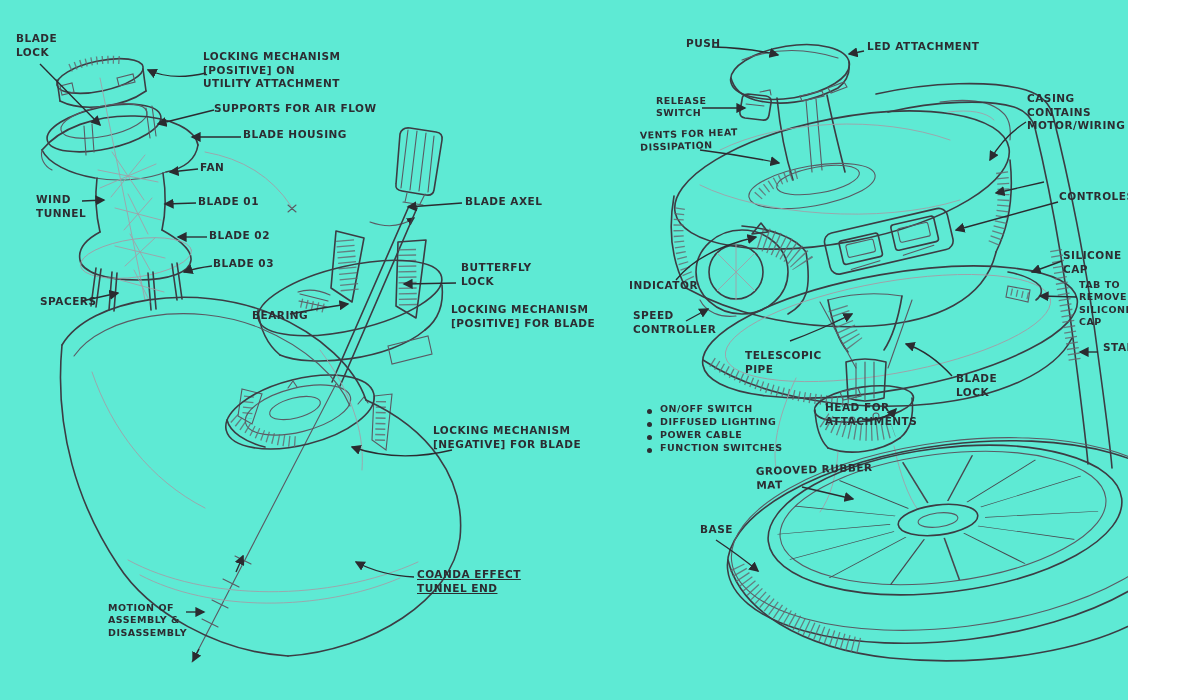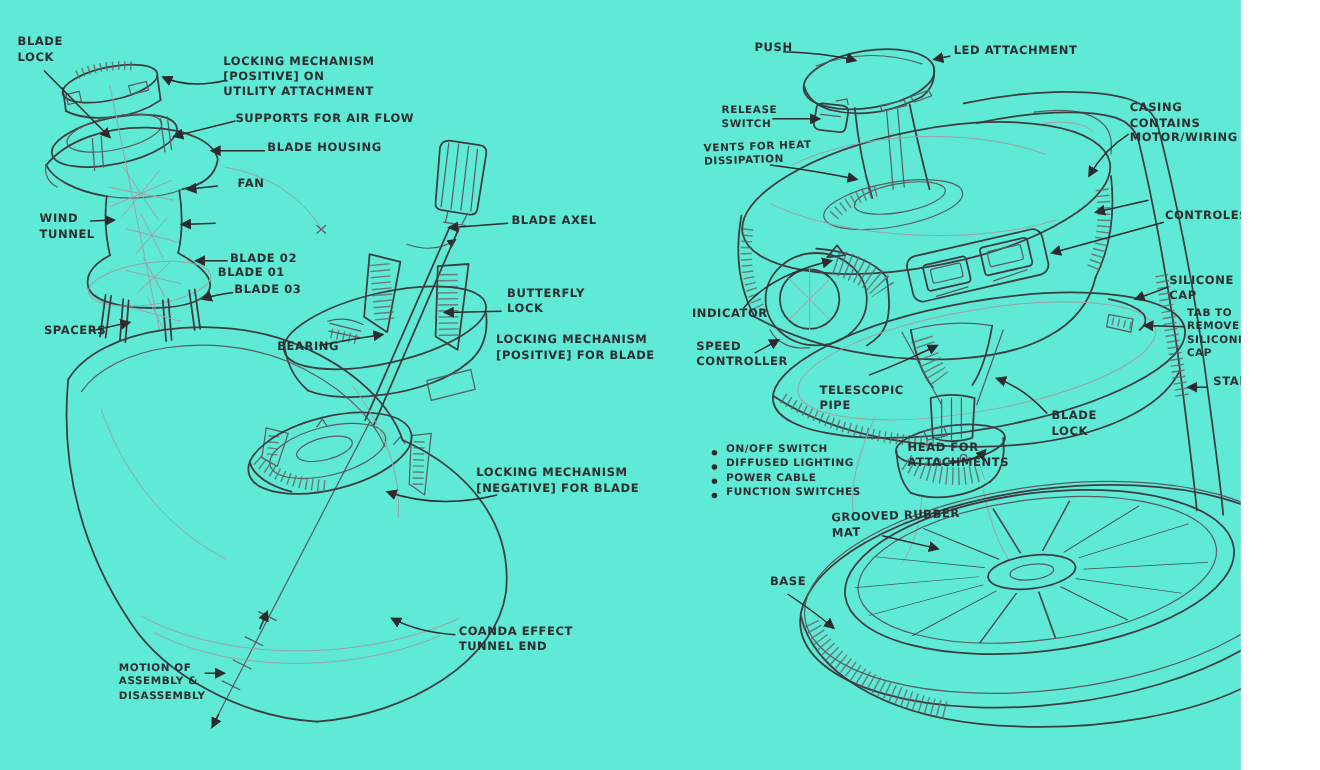--- a/index.html
+++ b/index.html
@@ -260,36 +260,36 @@
   </g>
 </svg>
 
 <div class="lbl" style="left:16px;top:32px;">BLADE
 LOCK</div>
 <div class="lbl" style="left:203px;top:50px;">LOCKING MECHANISM
 [POSITIVE] ON
 UTILITY ATTACHMENT</div>
 <div class="lbl" style="left:214px;top:102px;">SUPPORTS FOR AIR FLOW</div>
 <div class="lbl" style="left:243px;top:128px;">BLADE HOUSING</div>
-<div class="lbl" style="left:200px;top:161px;margin-left:16px;">FAN</div>
+<div class="lbl" style="left:200px;top:161px;">FAN</div>
 <div class="lbl" style="left:36px;top:193px;">WIND
 TUNNEL</div>
-<div class="lbl" style="left:198px;top:195px;margin-top:47px;">BLADE 01</div>
+<div class="lbl" style="left:198px;top:195px;">BLADE 01</div>
 <div class="lbl" style="left:209px;top:229px;">BLADE 02</div>
 <div class="lbl" style="left:213px;top:257px;">BLADE 03</div>
 <div class="lbl" style="left:40px;top:295px;">SPACERS</div>
 <div class="lbl" style="left:465px;top:195px;">BLADE AXEL</div>
 <div class="lbl" style="left:461px;top:261px;">BUTTERFLY
 LOCK</div>
 <div class="lbl" style="left:451px;top:303px;">LOCKING MECHANISM
 [POSITIVE] FOR BLADE</div>
 <div class="lbl" style="left:252px;top:309px;">BEARING</div>
 <div class="lbl" style="left:433px;top:424px;">LOCKING MECHANISM
 [NEGATIVE] FOR BLADE</div>
-<div class="lbl" style="left:417px;top:568px;">COANDA EFFECT
+<div class="lbl" style="left:417px;top:568px;text-decoration:underline;">COANDA EFFECT
 TUNNEL END</div>
 <div class="lbl sm" style="left:108px;top:602px;">MOTION OF
 ASSEMBLY &amp;
 DISASSEMBLY</div>
 
 <div class="lbl" style="left:686px;top:37px;">PUSH</div>
 <div class="lbl" style="left:867px;top:40px;">LED ATTACHMENT</div>
 <div class="lbl sm" style="left:656px;top:95px;">RELEASE
 SWITCH</div>
 <div class="lbl sm" style="left:640px;top:128px;transform:rotate(-2deg);">VENTS FOR HEAT

